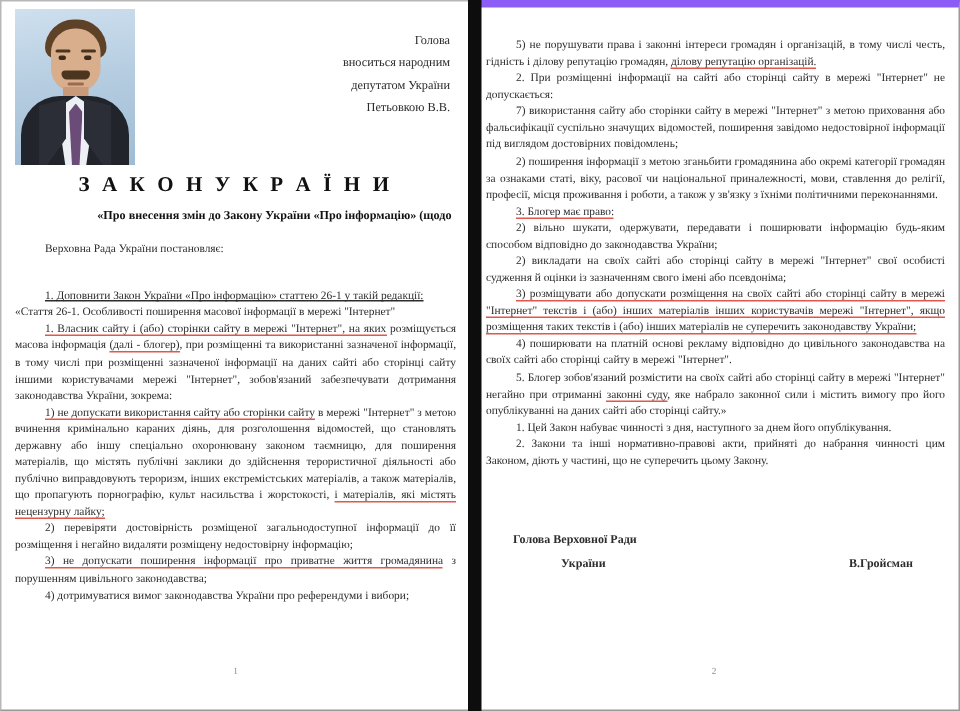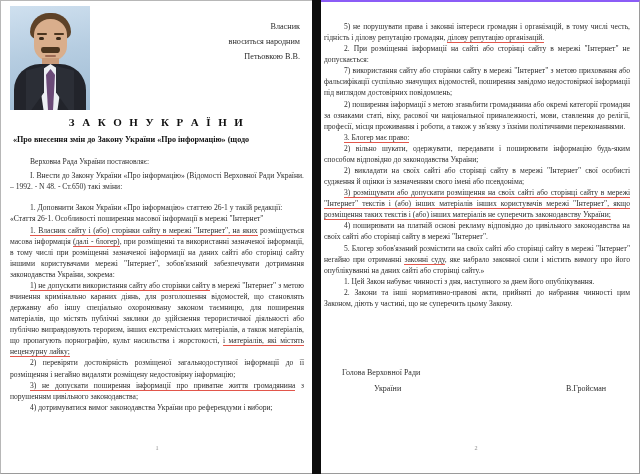--- a/index.html
+++ b/index.html
@@ -41,21 +41,21 @@
   .page-left {
     width: 313px;
     padding: 5px 9px 0 9px;
     border-top: 1px solid #b7b7b7;
     border-left: 1px solid #b7b7b7;
     border-bottom: 1px solid #9a9a9a;
   }
   .page-right {
     width: 327px;
     padding: 5px 9px 0 11px;
-    border-top: 2px solid #8b5cf6;
+    border-top: 5px solid #8b5cf6;
     border-right: 1px solid #9a9a9a;
     border-bottom: 1px solid #9a9a9a;
   }
 
   
   .head-zone {
     display: flex;
     align-items: flex-start;
     gap: 8px;
     height: 104px;
@@ -139,26 +139,26 @@
     font-size: 8.2px;
     line-height: 1.82;
     color: #2b2b2b;
   }
   .imprint div { white-space: nowrap; }
 
   .law-title {
     text-align: center;
     margin-top: 6px;
     font-weight: bold;
-    font-size: 11px;
+    font-size: 14px;
     letter-spacing: 2.4px;
     color: #111;
   }
   .law-sub {
-    text-align: left;
+    text-align: right;
     margin-top: 5px;
     font-weight: bold;
     font-size: 8.1px;
     line-height: 1.75;
     color: #111;
     padding: 0 3px;
   }
 
   
   .body {
@@ -166,30 +166,30 @@
     font-size: 7.6px;
     line-height: 1.46;
     text-align: justify;
     color: #2d2d2d;
   }
   .body p {
     margin: 0 0 0 0;
     text-indent: 20px;
   }
   .body p.noind { text-indent: 0; }
-  .body p.gap { margin-top: 10px; }
+  .body p.gap { margin-top: 20px; text-decoration: underline; }
   .body p.gap-s { margin-top: 3px; }
   .body p.bold { font-weight: bold; }
   .u {
     border-bottom: 1px solid #e2564b;
     padding-bottom: 0px;
   }
   .sign {
-    margin-top: 56px;
-    font-weight: normal;
+    margin-top: 40px;
+    font-weight: bold;
     font-size: 8px;
     line-height: 2.0;
   }
   .sign .row1 { padding-left: 18px; }
   .sign .row2 { padding-left: 50px; position: relative; }
   .sign .row2 .right { position: absolute; left: 242px; top: 0; }
   .pagenum {
     position: absolute;
     bottom: 22px;
     left: 0; right: 0;
@@ -221,35 +221,35 @@
         <div class="mouth"></div>
         <div class="neck"></div>
         <div class="suit"></div>
         <div class="shirt"></div>
         <div class="lapel-l"></div>
         <div class="lapel-r"></div>
         <div class="tie"></div>
       </div>
 
       <div class="imprint">
-        <div>Власник</div>
+        <div>Голова</div>
         <div>вноситься народним</div>
+        <div>депутатом України</div>
         <div>Петьовкою В.В.</div>
       </div>
 
     </div>
 
     <div class="law-title">З А К О Н   У К Р А Ї Н И</div>
     <div class="law-sub">
       <div>«Про внесення змін до Закону України «Про інформацію» (щодо</div>
     </div>
 
     <div class="body">
       <p class="gap-s">Верховна Рада України постановляє:</p>
-      <p class="gap-s">I. Внести до Закону України «Про інформацію» (Відомості Верховної Ради України. – 1992. - N 48. - Ст.650) такі зміни:</p>
       <p class="gap">1. Доповнити Закон України «Про інформацію» статтею 26-1 у такій редакції:</p>
       <p class="noind">«Стаття 26-1. Особливості поширення масової інформації в мережі "Інтернет"</p>
       <p><span class="u">1. Власник сайту і (або) сторінки сайту в мережі "Інтернет", на яких</span> розміщується масова інформація <span class="u">(далі - блогер)</span>, при розміщенні та використанні зазначеної інформації, в тому числі при розміщенні зазначеної інформації на даних сайті або сторінці сайту іншими користувачами мережі "Інтернет", зобов'язаний забезпечувати дотримання законодавства України, зокрема:</p>
       <p><span class="u">1) не допускати використання сайту або сторінки сайту</span> в мережі "Інтернет" з метою вчинення кримінально караних діянь, для розголошення відомостей, що становлять державну або іншу спеціально охоронювану законом таємницю, для поширення матеріалів, що містять публічні заклики до здійснення терористичної діяльності або публічно виправдовують тероризм, інших екстремістських матеріалів, а також матеріалів, що пропагують порнографію, культ насильства і жорстокості, <span class="u">і матеріалів, які містять нецензурну лайку;</span></p>
       <p>2) перевіряти достовірність розміщеної загальнодоступної інформації до її розміщення і негайно видаляти розміщену недостовірну інформацію;</p>
       <p><span class="u">3) не допускати поширення інформації про приватне життя громадянина</span> з порушенням цивільного законодавства;</p>
       <p>4) дотримуватися вимог законодавства України про референдуми і вибори;</p>
     </div>
 
     <div class="pagenum">1</div>

